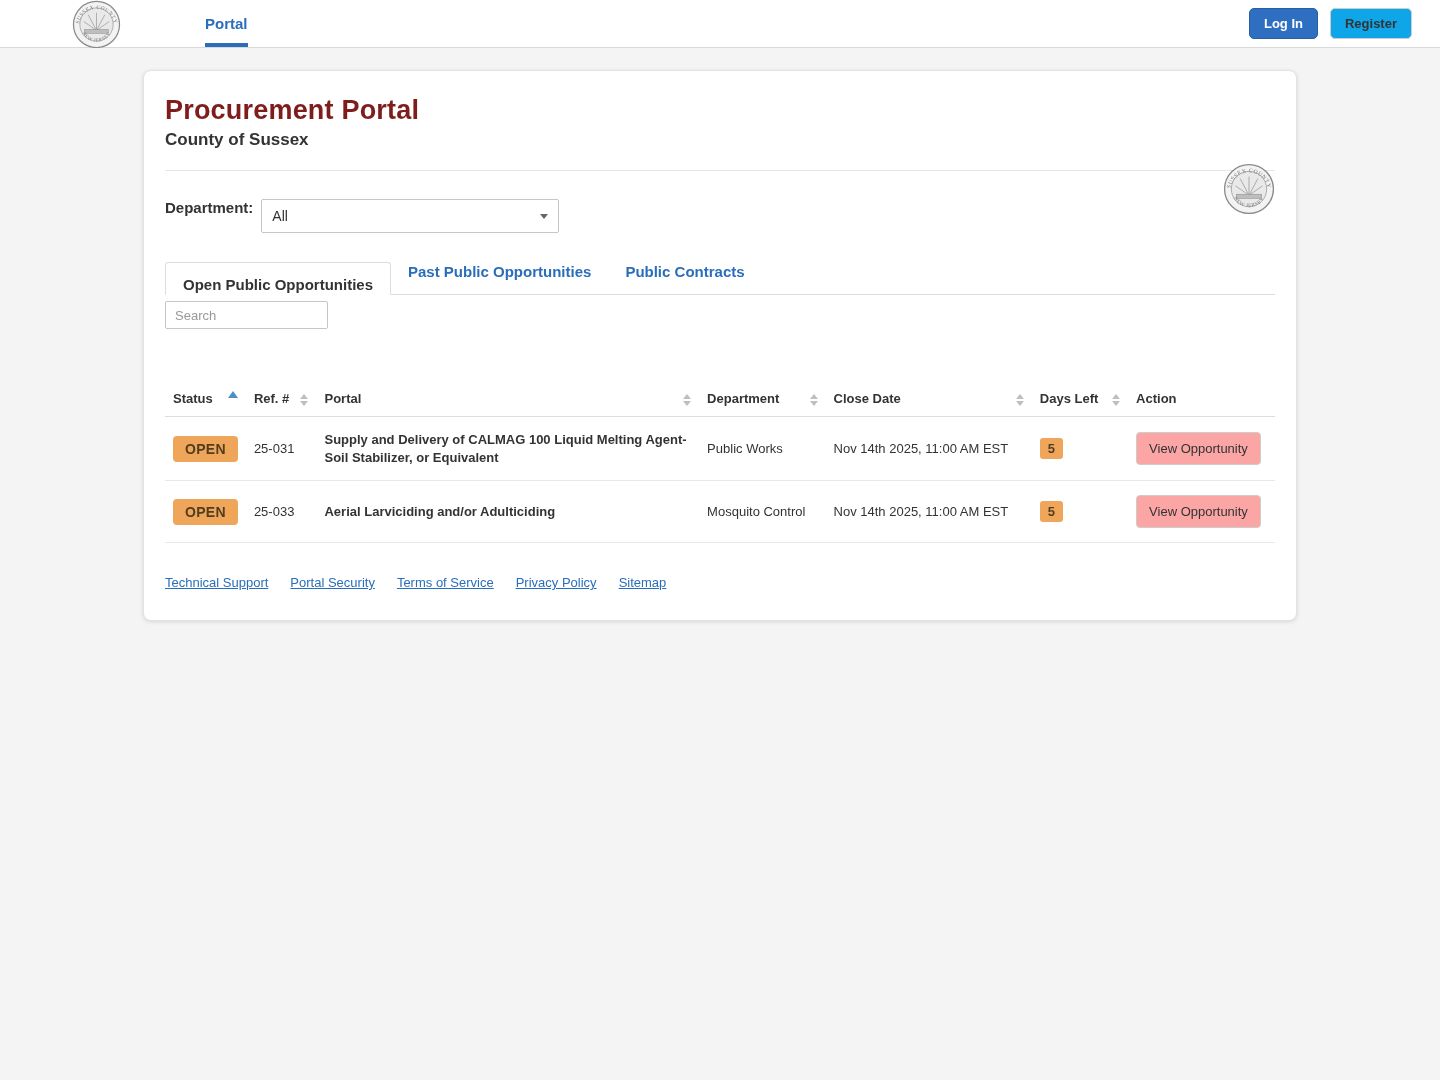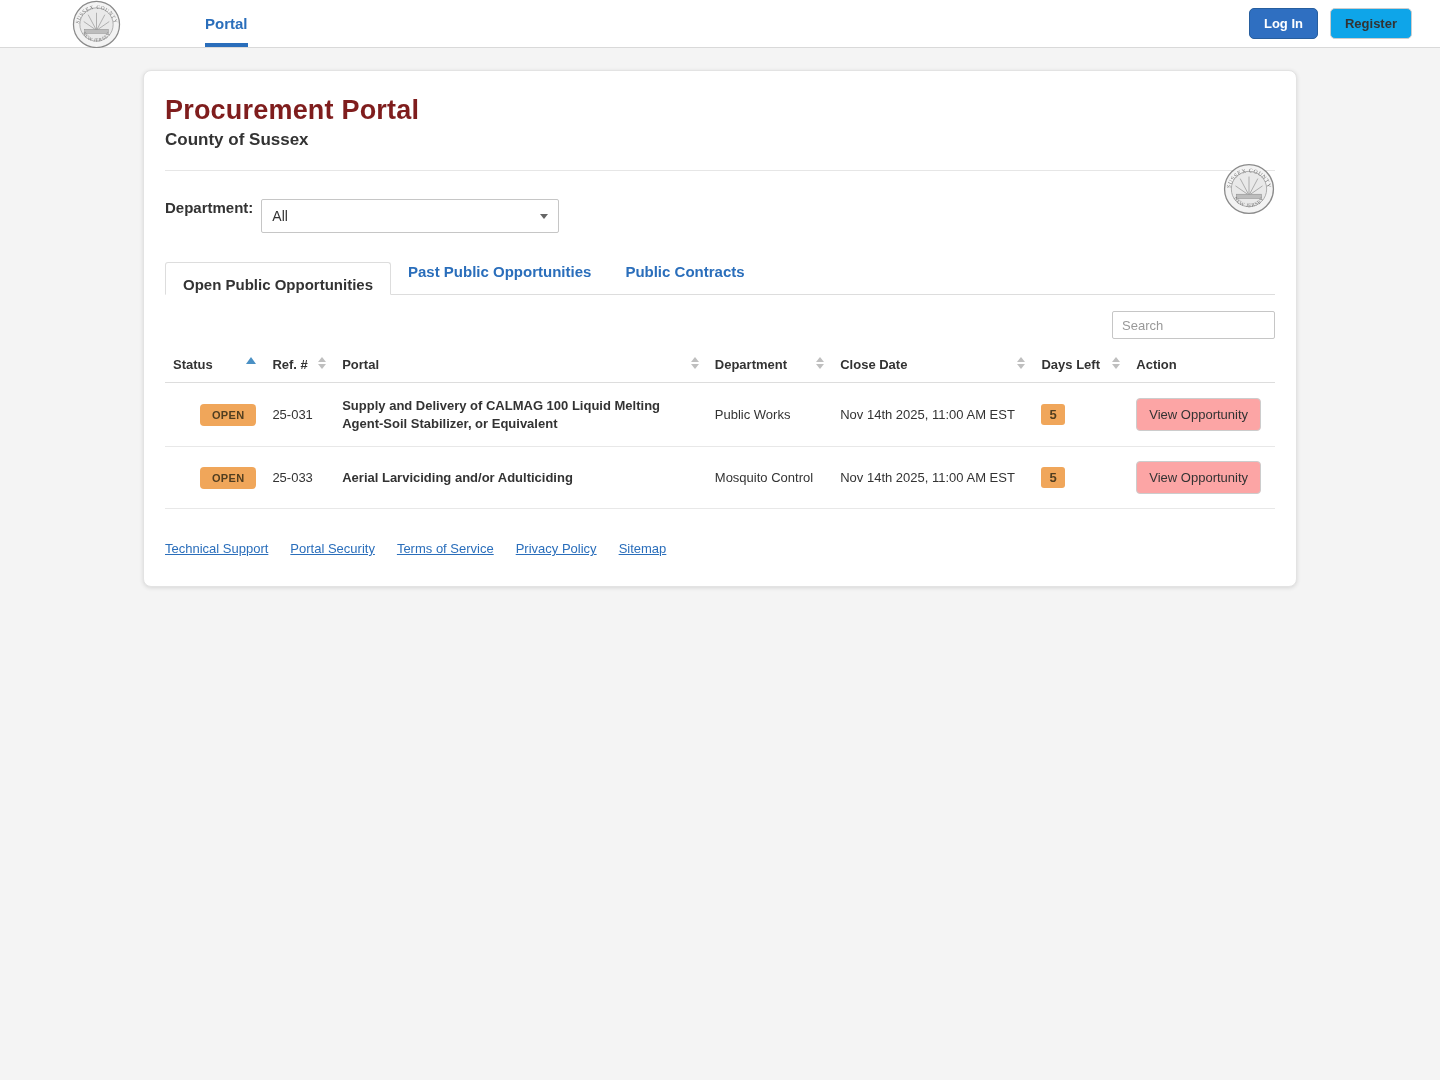--- a/index.html
+++ b/index.html
@@ -67,34 +67,34 @@
     padding:0 17px; line-height:44px; font-size:15px; font-weight:bold;
     color:#2a6ebb; cursor:pointer; white-space:nowrap;
   }
   .tab.active {
     color:#333; background:#fff;
     border:1px solid #ddd; border-bottom:1px solid #fff;
     border-radius:3px 3px 0 0; margin-bottom:-1px;margin-top:12px;
   }
 
   
-  .search-row { display:flex; justify-content:flex-end; margin-top:16px; }
+  .search-row { display:flex; justify-content:flex-start; margin-top:6px; }
   .search-input {
     width:163px; height:28px; border:1px solid #c6c6c6; border-radius:2px;
     padding:0 9px; font-size:13px; font-family:"Liberation Sans", sans-serif; color:#333;
   }
   .search-input::placeholder { color:#999; }
 
   
   table { width:100%; border-collapse:collapse; margin-top:12px; }
   th {
     font-size:13px; font-weight:bold; color:#333; text-align:left;
     padding:6px 8px 10px 8px; border-bottom:1px solid #ddd; cursor:pointer;
   }
-  .th-inner { display:flex; align-items:flex-start; justify-content:space-between; }
+  .th-inner { display:flex; align-items:flex-end; justify-content:space-between;margin-top:44px; }
   td {
     font-size:13px; color:#333; padding:14px 8px; border-bottom:1px solid #e8e8e8;
     vertical-align:middle;
   }
   .col-status { width:73px; }
   .col-ref    { width:71px; }
   .col-proj   { width:388px; }
   .col-dept   { width:127px; }
   .col-close  { width:209px; }
   .col-days   { width:97px; }
@@ -103,21 +103,21 @@
   .sort-stack { display:inline-flex; flex-direction:column; gap:2px; }
   .tri-up   { width:0;height:0;border-left:4px solid transparent;border-right:4px solid transparent;border-bottom:5px solid #bfbfbf; }
   .tri-down { width:0;height:0;border-left:4px solid transparent;border-right:4px solid transparent;border-top:5px solid #bfbfbf; }
   .tri-asc  {
     width:0;height:0;border-left:5px solid transparent;border-right:5px solid transparent;
     border-bottom:7px solid #4a90c4; align-self:flex-start; margin-bottom:8px;
   }
 
   .badge-open {
     display:inline-block; background:#f0a65a; color:#513e20;
-    font-size:11px; font-weight:bold; padding:5px 12px; border-radius:4px; letter-spacing:0.3px;margin-left:27px;
+    font-size:14px; font-weight:bold; padding:5px 12px; border-radius:4px; letter-spacing:0.3px;
   }
   .proj-cell { font-weight:bold; line-height:1.35; }
   .badge-days {
     display:inline-block; background:#f0a65a; color:#513e20;
     font-size:13px; font-weight:bold; padding:3px 8px; border-radius:3px;
   }
   .btn-view {
     background:#fca5a5; border:1px solid #ccc; border-radius:4px;
     font-family:"Liberation Sans", sans-serif;
     font-size:13px; color:#333; padding:8px 12px; cursor:pointer; white-space:nowrap;

